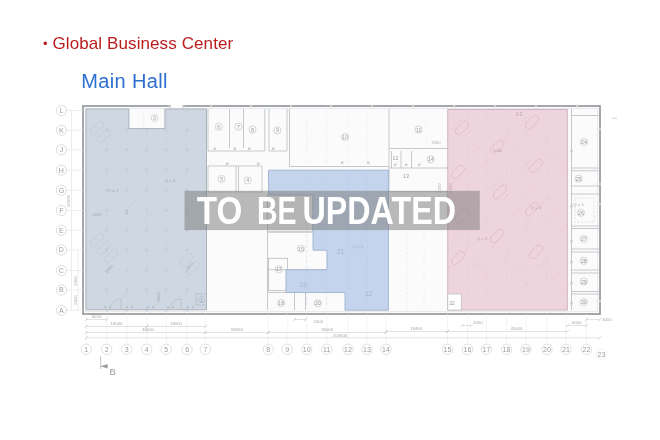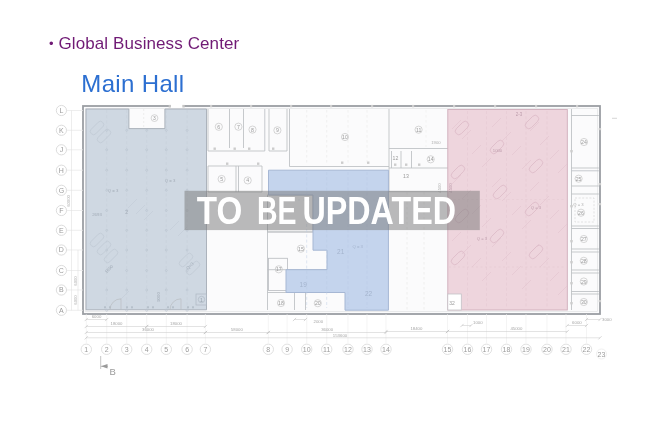--- a/index.html
+++ b/index.html
@@ -1,18 +1,18 @@
 <!DOCTYPE html>
 <html><head><meta charset="utf-8">
 <style>
 html,body{margin:0;padding:0;width:660px;height:440px;background:#ffffff;overflow:hidden;}
 body{font-family:"Liberation Sans",sans-serif;position:relative;}
-.t1{position:absolute;left:49px;top:34px;font-size:17px;color:#701a75;letter-spacing:0.1px;}
+.t1{position:absolute;left:43px;top:34px;font-size:17px;color:#b91c1c;letter-spacing:0.1px;}
 .t1 .b{font-size:13px;vertical-align:1.5px;}
-.t2{position:absolute;left:81.3px;top:69.6px;font-size:24px;color:#2c6fd1;letter-spacing:0.35px;}
+.t2{position:absolute;left:81.3px;top:69.6px;font-size:20px;color:#2c6fd1;letter-spacing:0.35px;}
 svg{position:absolute;left:0;top:0;}
 </style></head>
 <body>
 <svg width="660" height="440" viewBox="0 0 660 440">
 <rect x="83" y="106" width="517" height="208" fill="#fbfbfc" stroke="#9b9ea3" stroke-width="1.8"></rect>
 <rect x="85.6" y="108.6" width="511.8" height="202.8" fill="none" stroke="#dcdee0" stroke-width="0.6"></rect>
 <line x1="66.5" y1="110.5" x2="83" y2="110.5" stroke="#e6e6e6" stroke-width="0.7"></line>
 <circle cx="61.4" cy="110.5" r="5.1" fill="#ffffff" stroke="#d8d8d8" stroke-width="0.9"></circle>
 <text x="61.4" y="112.8" font-size="7" fill="#9b9b9b" text-anchor="middle">L</text>
 <line x1="66.5" y1="130.3" x2="83" y2="130.3" stroke="#e6e6e6" stroke-width="0.7"></line>

